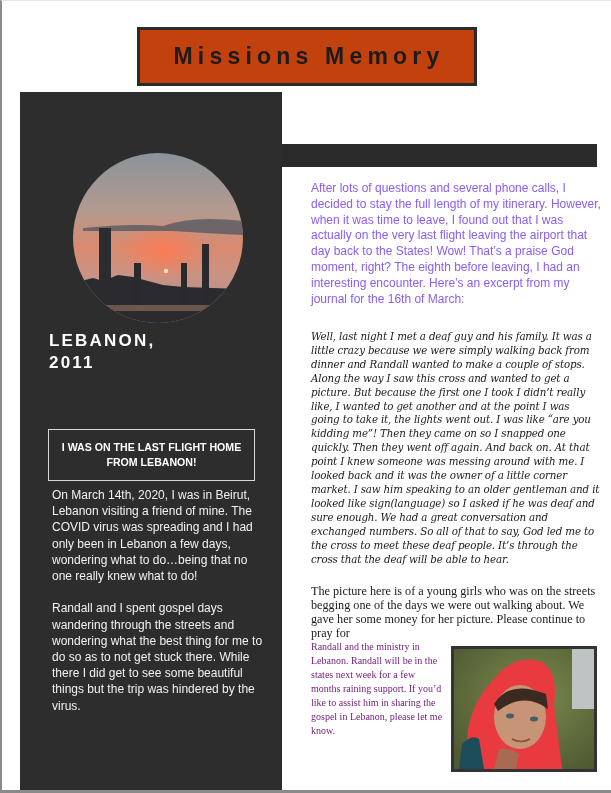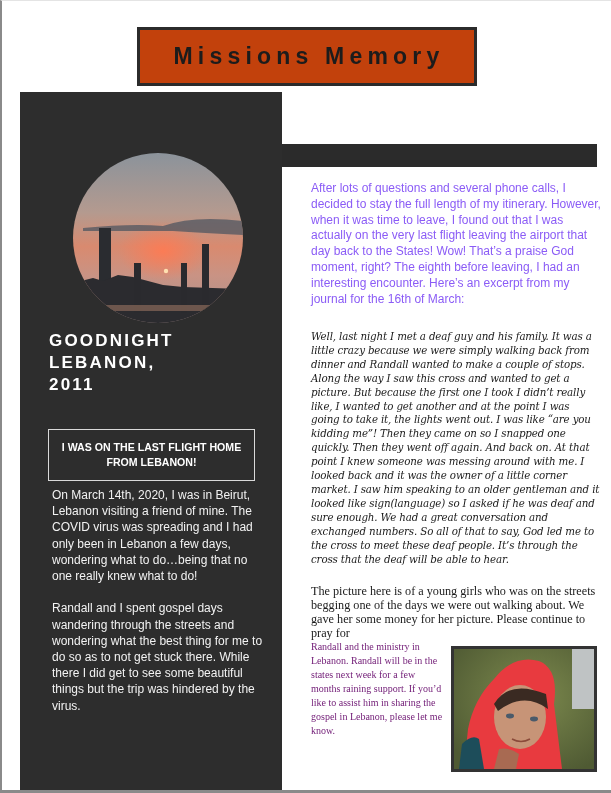--- a/index.html
+++ b/index.html
@@ -115,21 +115,20 @@
       <rect x="26" y="75" width="12" height="60" fill="#2a2c30"></rect>
       <path d="M0 130 L20 125 L30 128 L45 122 L60 124 L75 128 L90 132 L110 134 L170 136 L170 170 L0 170 Z" fill="#2b2b2f"></path>
       <rect x="61" y="110" width="7" height="50" fill="#2a2a2e"></rect>
       <rect x="108" y="110" width="6" height="50" fill="#2a2a2e"></rect>
       <rect x="129" y="91" width="7" height="70" fill="#2a2a2e"></rect>
       <rect x="30" y="152" width="140" height="6" fill="#8a6a5a" opacity="0.7"></rect>
     </svg>
   </div>
 
   <div class="headline">
-    <span>GOODNIGHT</span>
     <span>LEBANON,</span>
     <span>2011</span>
   </div>
 
   <div class="callout">
     <span>I WAS ON THE LAST FLIGHT HOME FROM LEBANON!</span>
   </div>
 
   <div class="left-text">
     <p>On March 14th, 2020, I was in Beirut, Lebanon visiting a friend of mine. The COVID virus was spreading and I had only been in Lebanon a few days, wondering what to do…being that no one really knew what to do!</p>

